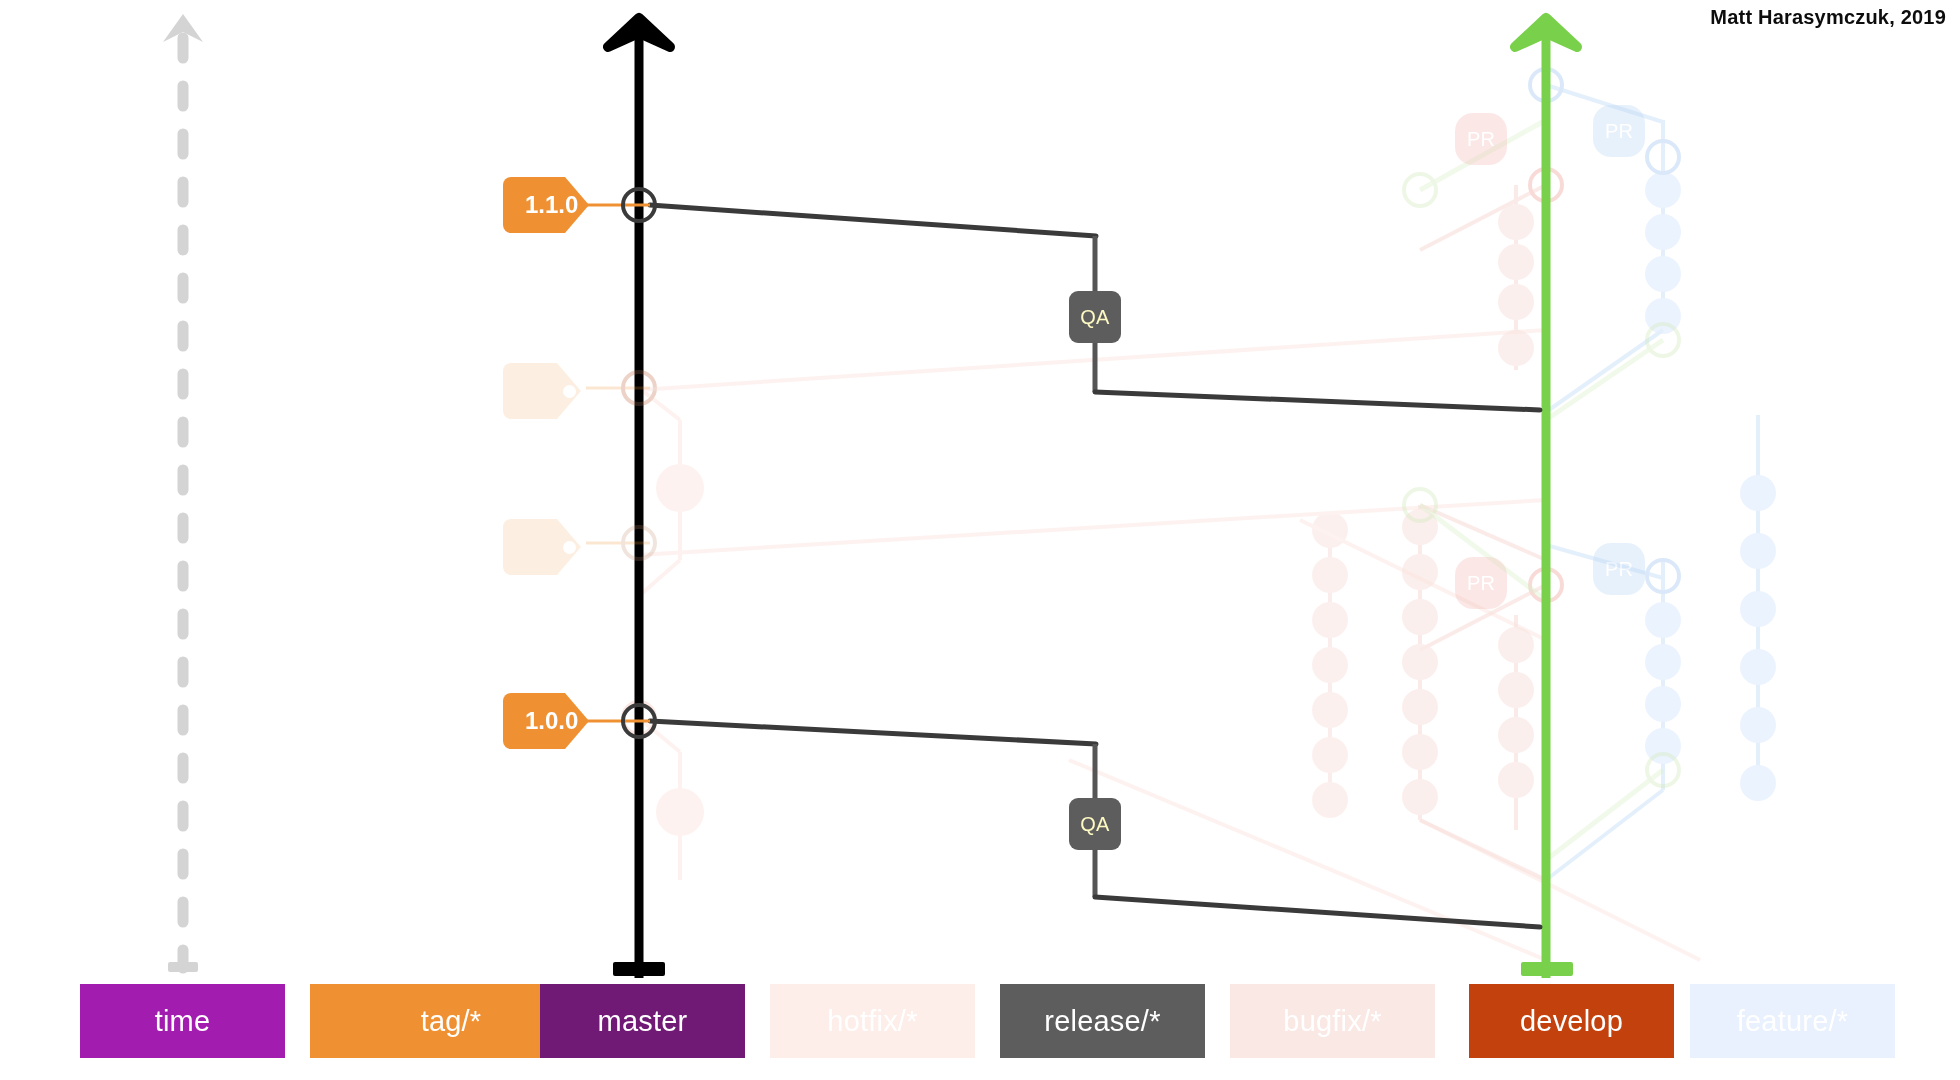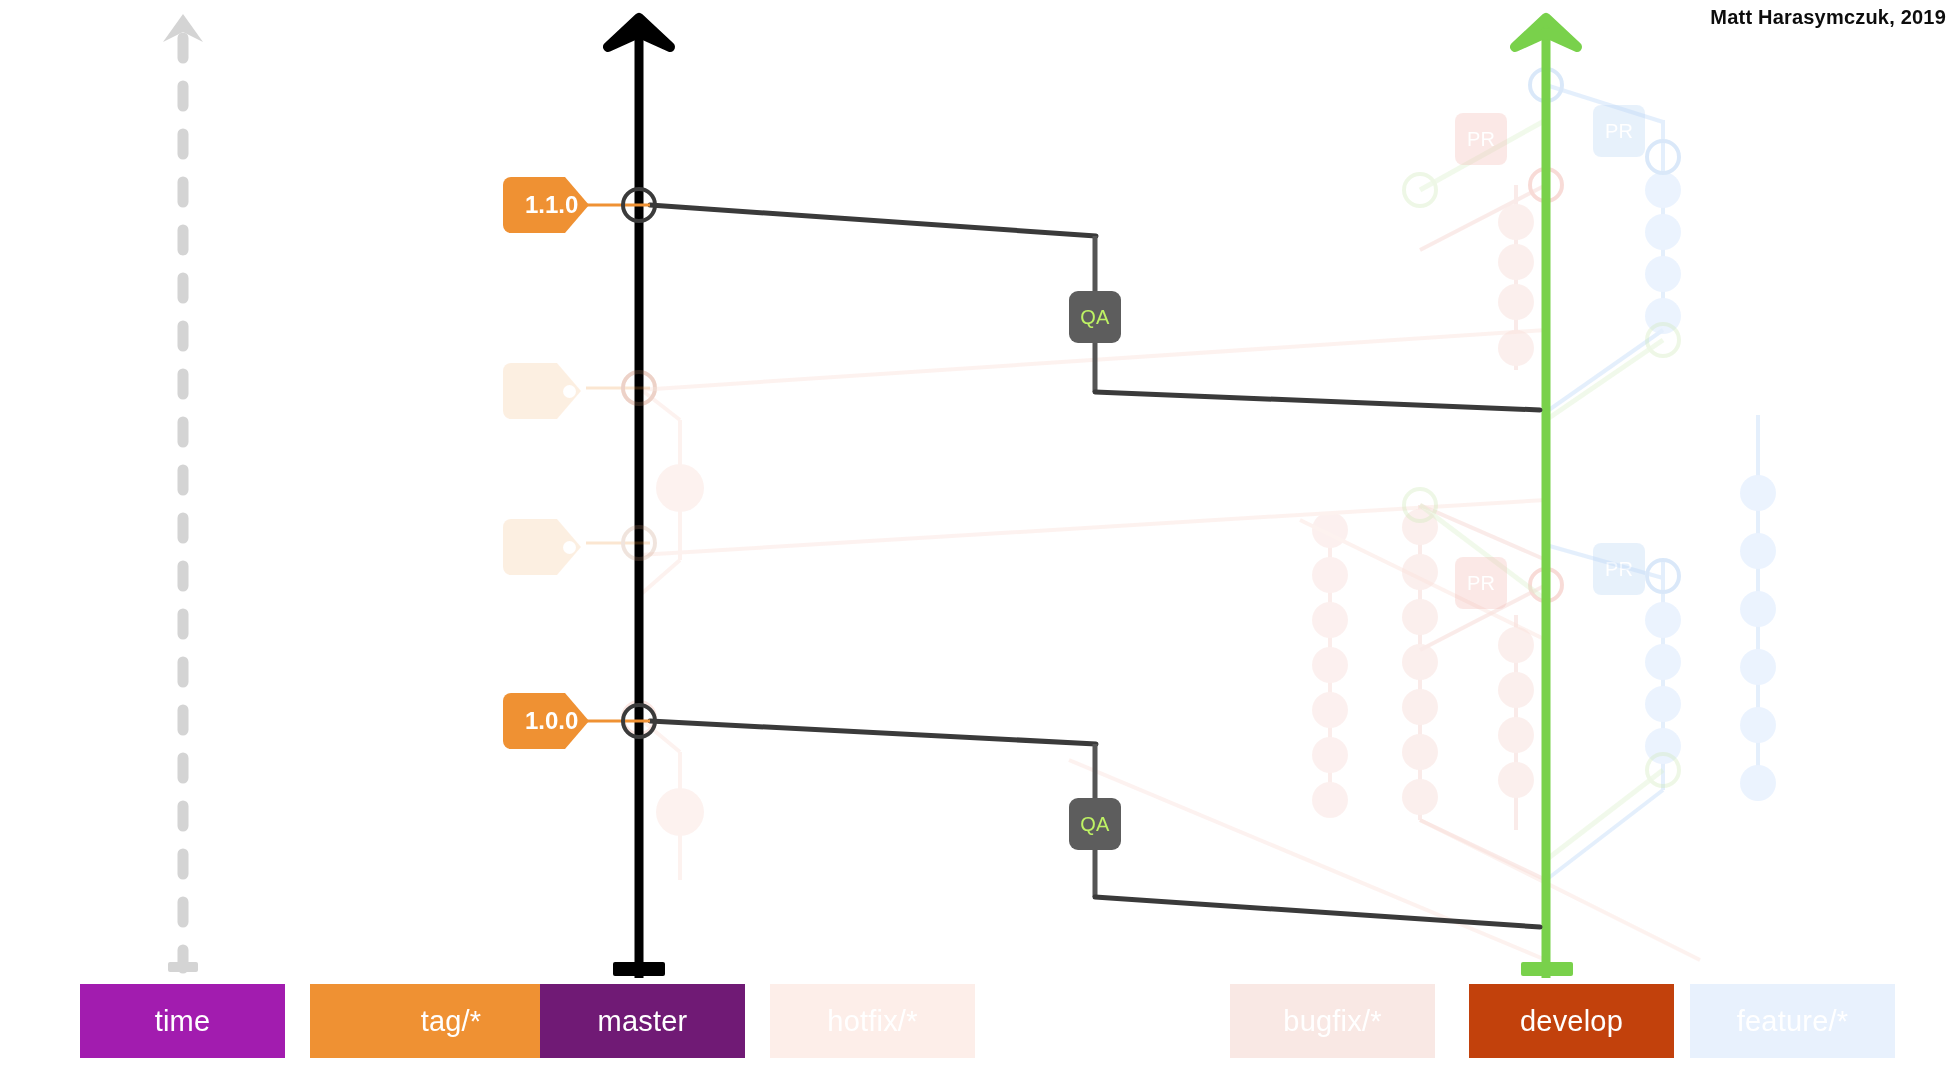--- a/index.html
+++ b/index.html
@@ -99,31 +99,31 @@
 
   
   .qa-chip {
     position: absolute;
     width: 52px;
     height: 52px;
     border-radius: 9px;
     display: flex;
     align-items: center;
     justify-content: center;
-    color: #bef264;
+    color: #fef9c3;
     font-size: 20px;
     letter-spacing: 0.3px;
   }
 
   
   .pr-chip {
     position: absolute;
     width: 52px;
     height: 52px;
-    border-radius: 8px;
+    border-radius: 18px;
     display: flex;
     align-items: center;
     justify-content: center;
     color: #ffffff;
     font-size: 20px;
   }
 </style>
 </head>
 <body>
 
@@ -351,20 +351,23 @@
     </div>
     <div class="legend-box" style="left:310px; width:239px; background:#ef9133;padding-left:43px;">
       <span>tag/*</span>
     </div>
     <div class="legend-box" style="left:540px; width:205px; background:#701a75;">
       <span>master</span>
     </div>
     <div class="legend-box" style="left:770px; width:205px; background:#fdeee9;">
       <span>hotfix/*</span>
     </div>
+    <div class="legend-box" style="left:1000px; width:205px; background:#5d5d5d;">
+      <span>release/*</span>
+    </div>
     <div class="legend-box" style="left:1230px; width:205px; background:#f9e8e4;">
       <span>bugfix/*</span>
     </div>
     <div class="legend-box" style="left:1460px; width:205px; background:#c2410c;margin-left:9px;">
       <span>develop</span>
     </div>
     <div class="legend-box" style="left:1690px; width:205px; background:#e8f1fd;">
       <span>feature/*</span>
     </div>
   </div>

